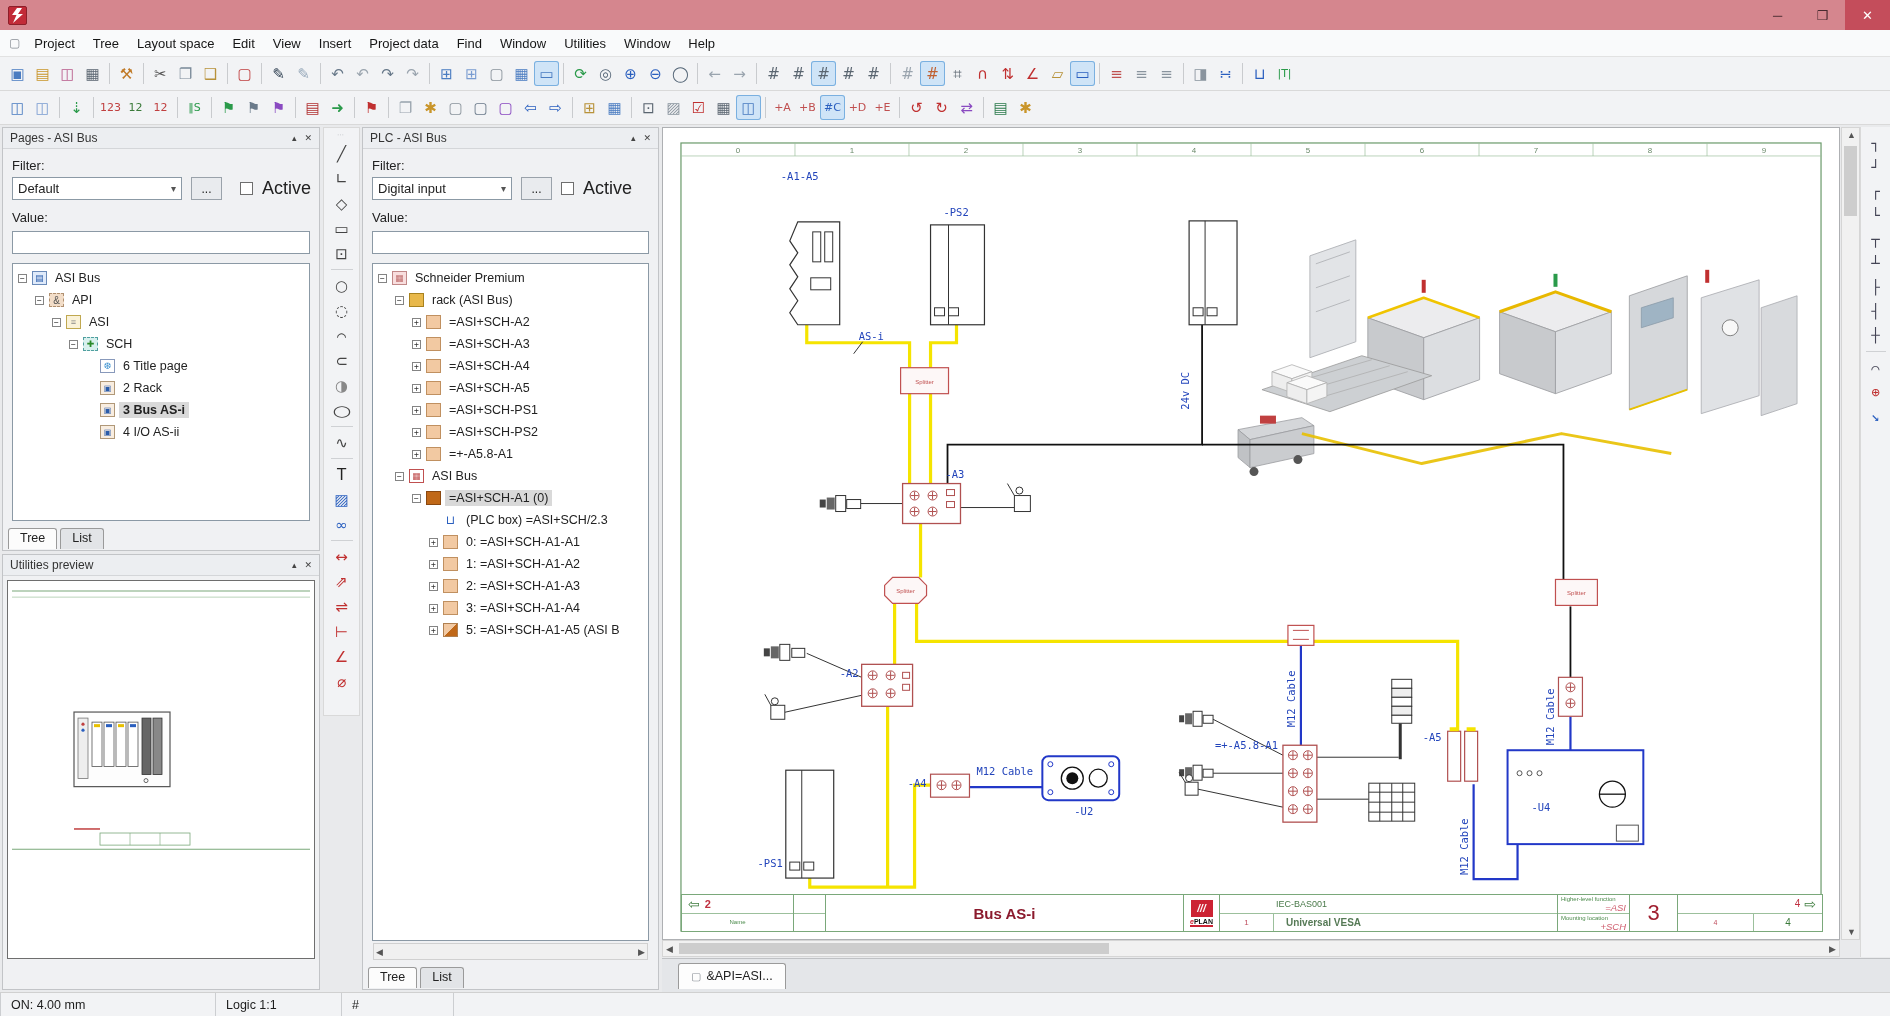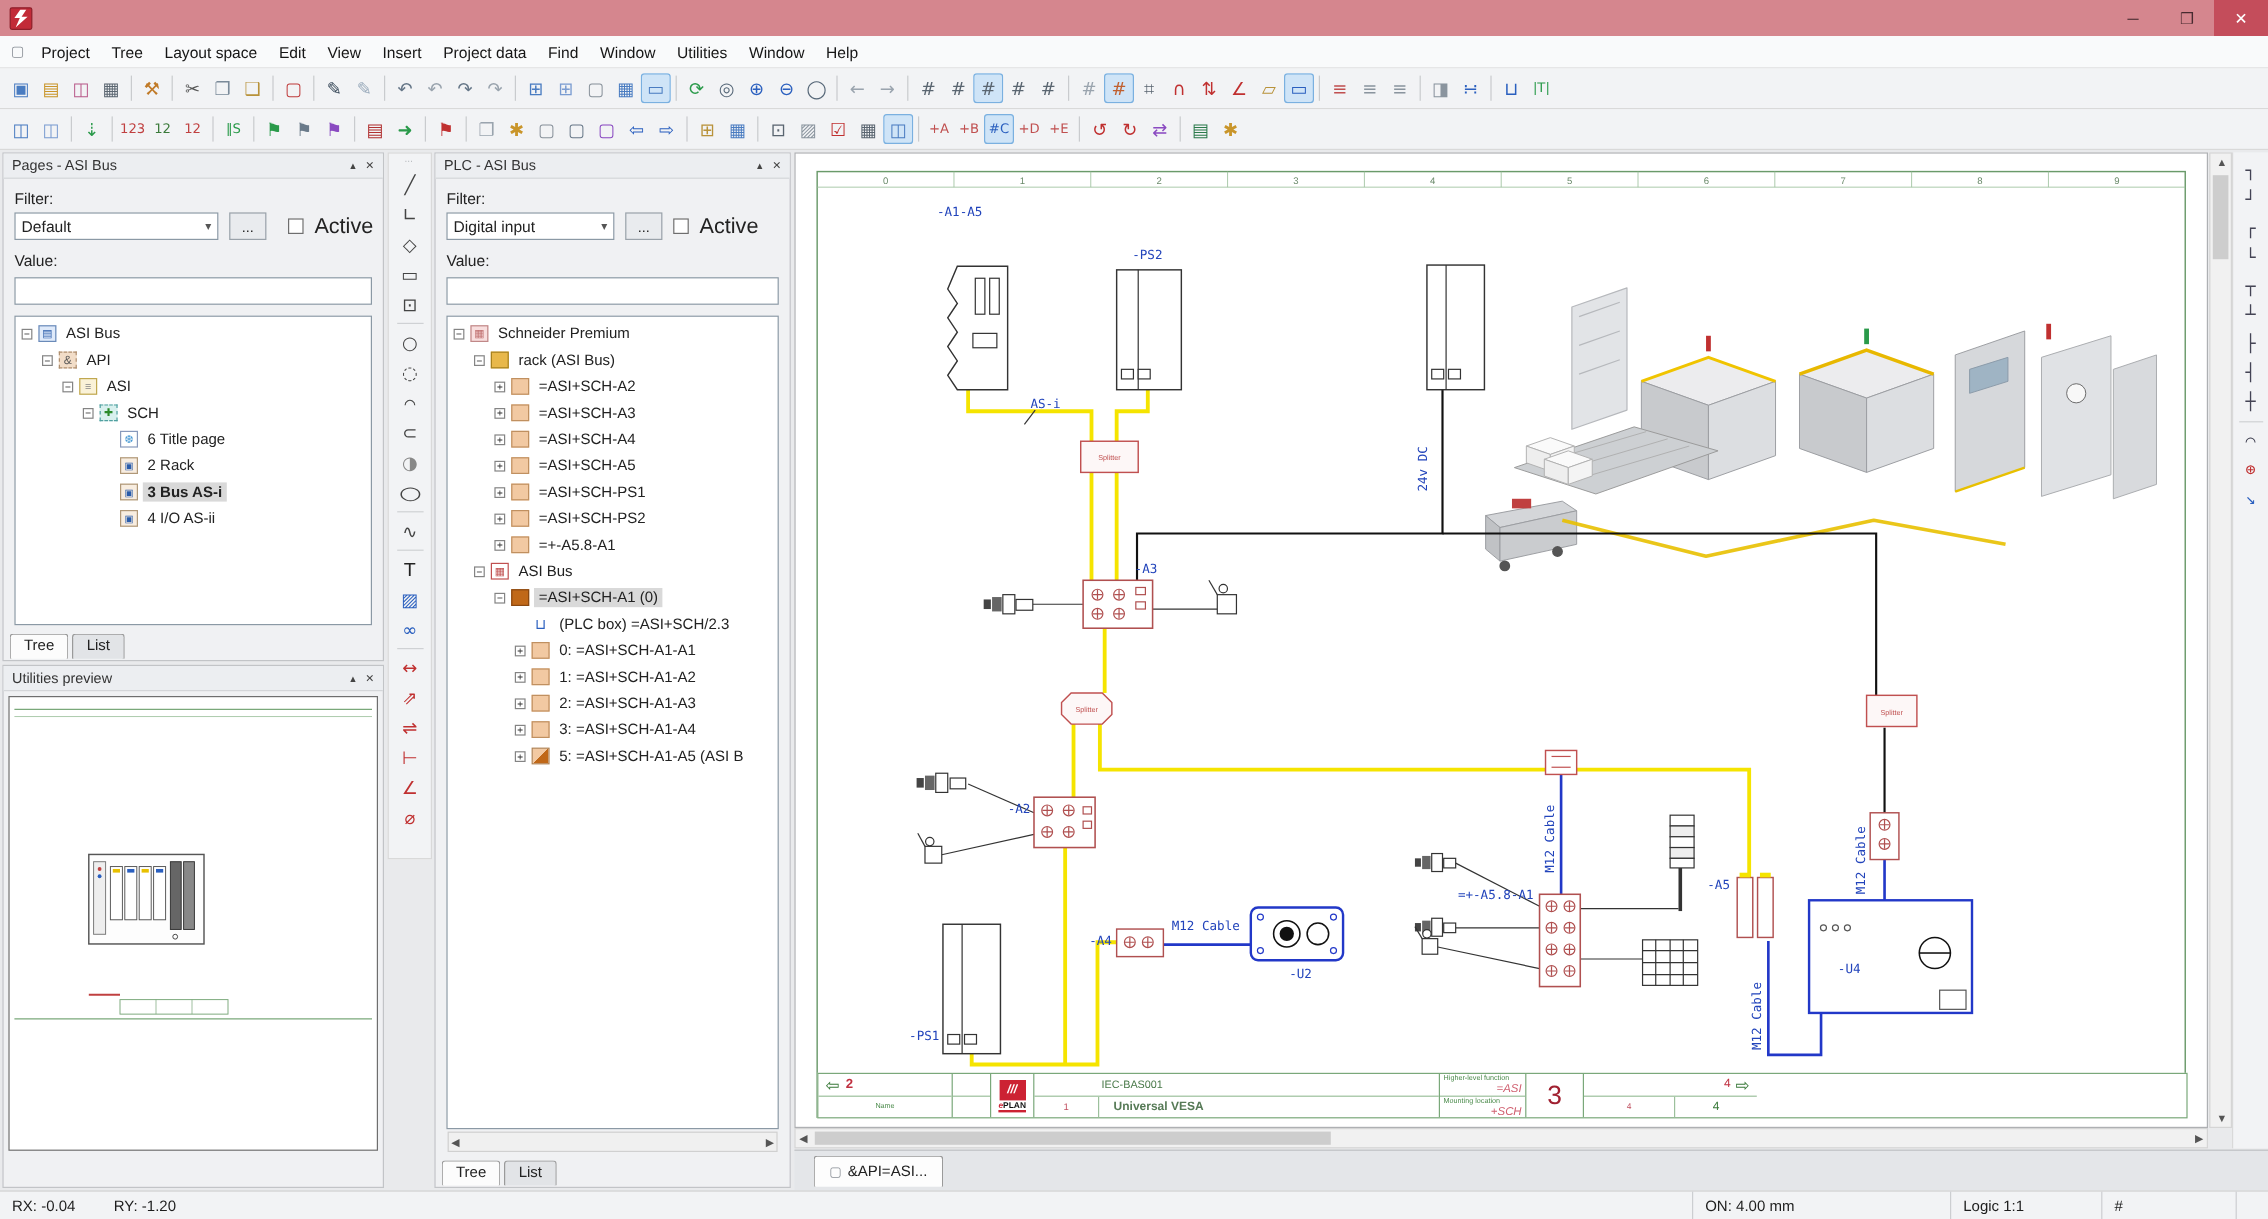--- a/index.html
+++ b/index.html
@@ -794,20 +794,23 @@
           <span style="color:#c03040; font-size:11px; font-weight:bold">2</span>
         </div>
         <div class="tbr" style="justify-content:center">
             <span class="tinyg">Name</span>
           </div>
       </div>
       <div class="tbc" style="width:32px">
           <div class="tbr bb"></div>
           <div class="tbr"></div>
         </div>
+      <div class="tbc" id="tb-title-cell" style="width:358px">
+        <span>Bus AS-i</span>
+      </div>
       <div class="tbc" style="width:36px">
         <div id="eplanlogo">
           <div class="lbox">///</div>
           <div class="ltxt"><i>e</i><span>PLAN</span></div>
         </div>
       </div>
       <div class="tbc" style="width:338px">
         <div class="tbr bb" style="padding-left:56px; font-size:9px; color:#4a7a4a">IEC-BAS001</div>
         <div class="tbr">
           <div style="width:54px; height:100%; border-right:1px solid #9cc09c; display:flex; align-items:center; justify-content:center; color:#c05060; font-size:8px">1</div>
@@ -866,21 +869,17 @@
     </div>
   <div id="tabbar">
     <span id="pagetab">
       <span class="pticon">▢</span>
       <span>&amp;API=ASI...</span>
     </span>
   </div>
 </div>
 
 <div id="statusbar">
-  <div class="ssec" id="s-left">
-    <span>RX: -0.04</span>
-    <span>RY: -1.20</span>
-  </div>
   <div class="ssec" id="s-on">ON: 4.00 mm</div>
   <div class="ssec" id="s-logic">Logic 1:1</div>
   <div class="ssec" id="s-hash">#</div>
   <div class="ssec" id="s-sp"></div>
 </div>
 
 </body></html>

